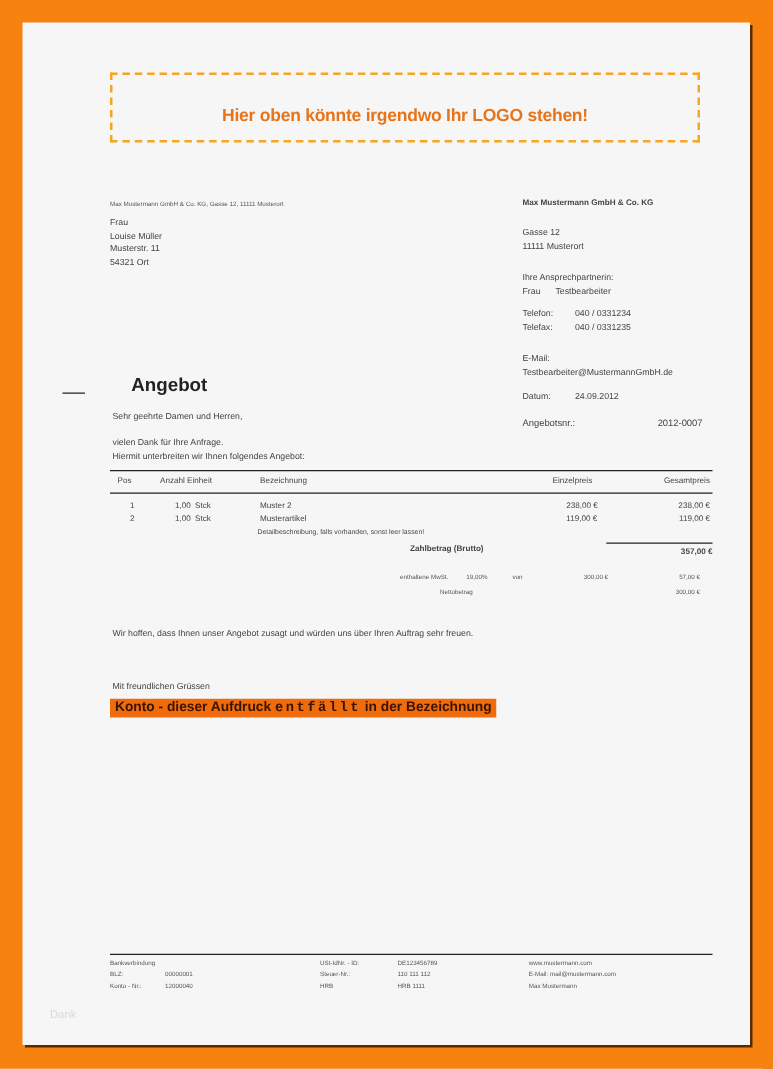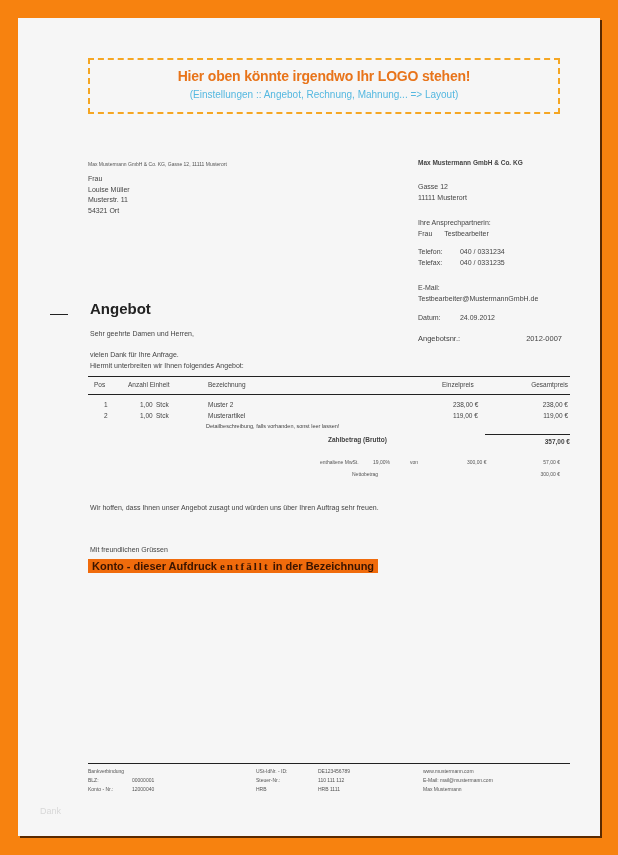--- a/index.html
+++ b/index.html
@@ -21,21 +21,21 @@
     .abs { position: absolute; }
     .logo-box {
       position: absolute;
       left: 70px; top: 40px;
       width: 472px; height: 56px;
       border: 2px dashed #f5a623;
       box-sizing: border-box;
       text-align: center;
     }
     .logo-title {
-      margin-top: 8px;
+      margin-top: 24px;
       font-size: 14px; font-weight: bold;
       color: #e8741a;
       letter-spacing: -0.2px;
     }
     .logo-sub {
       margin-top: 5px;
       font-size: 10px;
       color: #55b8e0;
     }
     .tiny { font-size: 5px; color: #555; }
@@ -45,31 +45,30 @@
     .dash { width: 18px; height: 1px; background: #222; }
     .hline { height: 1px; background: #222; }
     .demo {
       background: #f06b0c;
       color: #3a1400;
       font-weight: bold;
       font-size: 11px;
       padding: 1px 4px;
       white-space: nowrap;
     }
-    .demo .spaced { font-family: Liberation Serif, serif; letter-spacing: 2px; }
+    .demo .spaced { font-family: Liberation Mono, monospace; letter-spacing: 2px; }
     .blog { font-size: 9px; color: #d8d8d8; }
   </style>
 </head>
 <body>
 
 <div class="page">
 
   <div class="logo-box">
     <div class="logo-title">Hier oben könnte irgendwo Ihr LOGO stehen!</div>
-    <div class="logo-sub">(Einstellungen :: Angebot, Rechnung, Mahnung... =&gt; Layout)</div>
   </div>
 
   <div class="abs tiny" style="left:70px; top:143px;">Max Mustermann GmbH &amp; Co. KG, Gasse 12, 11111 Musterort</div>
 
   <div class="abs small" style="left:70px; top:156px;">
     <div>Frau</div>
     <div>Louise Müller</div>
     <div>Musterstr. 11</div>
     <div>54321 Ort</div>
   </div>
@@ -110,21 +109,21 @@
     <span>24.09.2012</span>
   </div>
 
   <div class="abs small" style="left:400px; top:316px; width:144px; font-size:7.5px;">
     <span>Angebotsnr.:</span>
     <span style="float:right;">2012-0007</span>
   </div>
 
   <div class="abs dash" style="left:32px; top:296px;"></div>
 
-  <div class="abs title" style="left:72px; top:282px;">Angebot</div>
+  <div class="abs title" style="left:87px; top:282px;">Angebot</div>
   <div class="abs small" style="left:72px; top:311px;">Sehr geehrte Damen und Herren,</div>
   <div class="abs small" style="left:72px; top:332px;">
     <div>vielen Dank für Ihre Anfrage.</div>
     <div>Hiermit unterbreiten wir Ihnen folgendes Angebot:</div>
   </div>
 
   <div class="abs hline" style="left:70px; top:358px; width:482px;"></div>
   <div class="abs small2" style="left:70px; top:363px; width:482px; height:10px; font-size:6.5px;">
     <span class="abs" style="left:6px;">Pos</span>
     <span class="abs" style="left:40px;">Anzahl Einheit</span>

